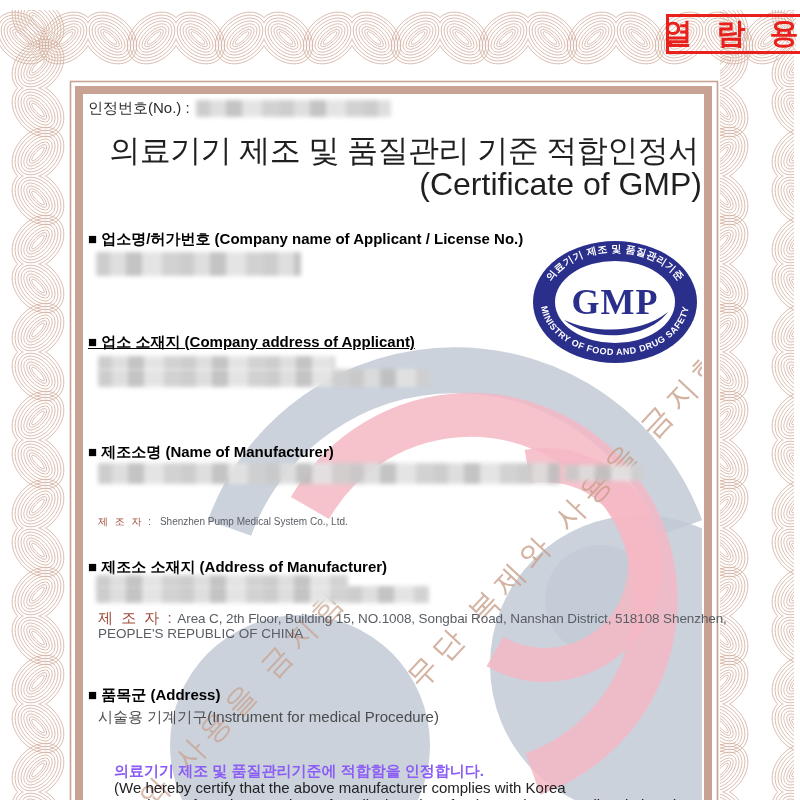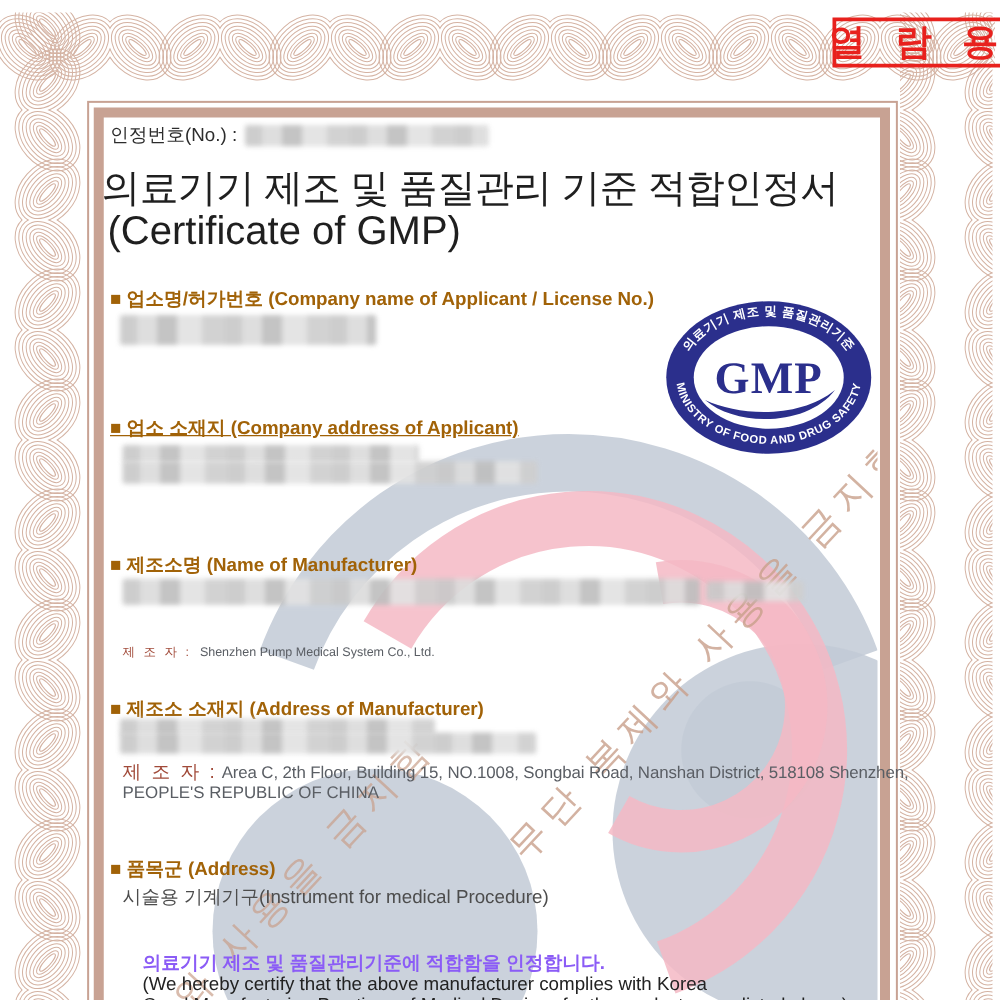--- a/index.html
+++ b/index.html
@@ -10,25 +10,25 @@
   .abs{position:absolute;}
   svg.decor{position:absolute;left:0;top:0;z-index:0;}
   
   .stamp{
     position:absolute;left:666px;top:14px;width:138px;height:40px;z-index:5;
     border:3px solid #e8211d;display:flex;align-items:center;justify-content:center;
     color:#e8211d;font-weight:bold;font-size:29px;letter-spacing:8px;white-space:nowrap;
     box-sizing:border-box;background:transparent;
   }
   .cert-no{left:88px;top:99px;font-size:15px;color:#2c2c2c;z-index:2;}
-  .title-ko{left:68px;top:130px;width:616px;text-align:center;font-size:31px;font-weight:500;
+  .title-ko{left:96px;top:130px;width:616px;text-align:center;font-size:31px;font-weight:500;
             color:#1f1f1f;white-space:nowrap;z-index:2;letter-spacing:-0.5px;}
-  .title-en{left:86px;top:166px;width:616px;text-align:left;font-size:32px;font-weight:400;
+  .title-en{left:86px;top:166px;width:616px;text-align:right;font-size:32px;font-weight:400;
             color:#1f1f1f;white-space:nowrap;z-index:2;}
-  .sec{left:88px;font-size:15px;font-weight:bold;color:#a16207;white-space:nowrap;z-index:2;text-align:center;}
+  .sec{left:88px;font-size:15px;font-weight:bold;color:#000000;white-space:nowrap;z-index:2;text-align:center;}
   .s1{top:230px;} .s2{top:333px;text-decoration:underline;} .s3{top:443px;} .s4{top:558px;} .s5{top:686px;}
   .maker-line{left:98px;top:515px;font-size:10px;white-space:nowrap;z-index:2;}
   .maker-label{color:#a14a39;letter-spacing:2px;}
   .maker-value{color:#5a5e64;margin-left:4px;}
   .addr-line{left:98px;top:610px;font-size:13.5px;line-height:16px;z-index:2;color:#5a5e64;
              white-space:nowrap;letter-spacing:-0.1px;}
   .addr-line2{left:98px;top:626px;font-size:13.5px;color:#5a5e64;z-index:2;white-space:nowrap;}
   .cat-value{left:98px;top:708px;font-size:15px;color:#4c4c4c;white-space:nowrap;z-index:2;}
   .statement{left:114px;top:762px;z-index:2;font-size:15px;color:#222;line-height:17px;white-space:nowrap;}
   .statement .ko{font-weight:bold;color:#8b5cf6;}

